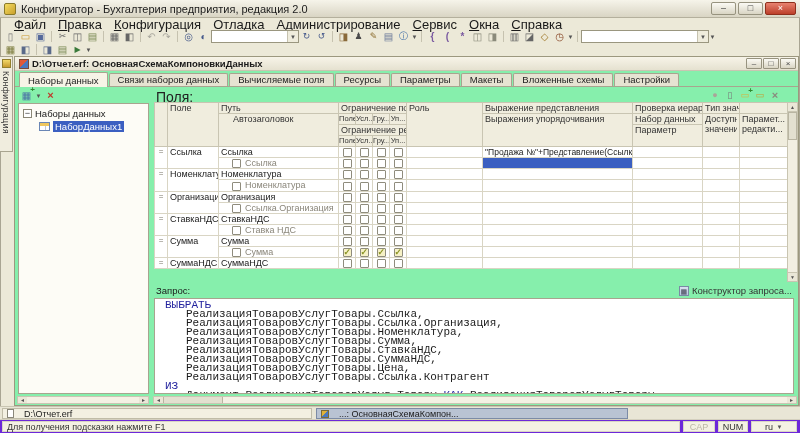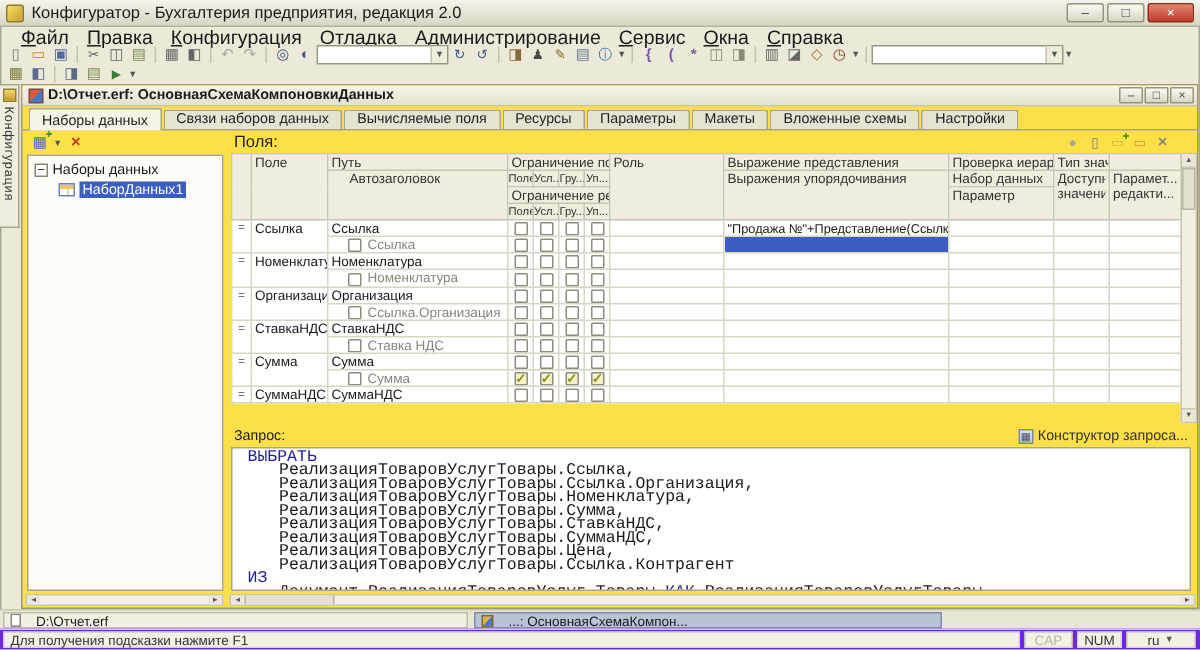--- a/index.html
+++ b/index.html
@@ -72,21 +72,21 @@
   .i-dbtable::before{content:"▤";color:#7a8a55}
   .i-exit::before{content:"▶";color:#3A7A3A;font-size:8px}
 
   
   .workspace { position:absolute; top:56px; left:0; right:0; height:350px; }
   .side-tab { position:absolute; left:0; top:0; width:13px; height:96px; border:1px solid #A8A48F;
               border-left:none; background:#F0EDDE; display:flex; flex-direction:column; align-items:center; padding-top:2px; }
   .side-tab .sicon { width:9px; height:9px; background:linear-gradient(#F2D868,#C79A2E); border:1px solid #937F2C; margin-bottom:3px; flex:none;}
   .side-tab .vtext { writing-mode:vertical-rl; font-size:8.5px; color:#333; letter-spacing:0.5px; }
 
-  .docwin { position:absolute; left:14px; top:0; width:785px; height:350px; border:1px solid #9C987F; background:#fde047; }
+  .docwin { position:absolute; left:14px; top:0; width:785px; height:350px; border:1px solid #9C987F; background:#86efac; }
   .doc-titlebar { height:14px; display:flex; align-items:center; padding:0 2px;
                   background:linear-gradient(#F7F4E8,#E5E1D0); border-bottom:1px solid #C9C5B2; }
   .doc-icon { width:10px; height:10px; margin:0 3px 0 2px; flex:none;
               background:linear-gradient(135deg,#E05A3A 50%,#4A78C0 50%); border:1px solid #7a4a3a; }
   .doc-title { font-size:9.5px; font-weight:bold; }
   .doc-btns { margin-left:auto; display:flex; gap:1px; }
   .dbtn { width:16px; height:11px; border:1px solid #97937F; border-radius:1px;
           background:linear-gradient(#FBFAF4,#DAD6C5); font-size:8px; line-height:9px; text-align:center; color:#444; }
 
   .doc-tabs { height:16px; border-bottom:1px solid #A8A48F; padding-left:4px; display:flex; align-items:flex-end; }
@@ -110,21 +110,21 @@
   .tree-child { padding-left:20px; }
   .node-icon { width:11px; height:9px; border:1px solid #6a86b5; margin-right:3px; flex:none;
                background: linear-gradient(#EFC75E,#EFC75E) 0 0/100% 3px no-repeat,
                            linear-gradient(#BFC8D8,#BFC8D8) 5px 0/1px 100% no-repeat, #fff; }
   .sel-label { background:#3B5FC1; color:#fff; padding:0 2px; }
 
   .splitter { position:absolute; left:134px; top:0; width:3px; bottom:0; }
 
   
   .fields { position:absolute; left:138px; top:0; right:0; bottom:0; }
-  .fields-head { position:absolute; top:1px; left:0; right:0; height:12px; font-size:11px; color:#222; }
+  .fields-head { position:absolute; top:1px; left:0; right:0; height:12px; font-size:14px; color:#222; }
   .fields-label { position:absolute; left:2px; top:0; }
   .fields-icons { position:absolute; right:16px; top:0; display:flex; gap:3px; }
   .fi { width:12px; height:12px; display:flex; align-items:center; justify-content:center; font-size:9px; position:relative; }
   .fi-sphere::before{content:"●";color:#A9A599;}
   .fi-add::before{content:"▯";color:#777;}
   .fi-addfolder::before{content:"▭";color:#D8B23A;}
   .fi-addfolder::after{content:"+";position:absolute;right:-2px;top:-3px;color:#2F8A2F;font-size:8px;font-weight:bold;}
   .fi-folder::before{content:"▭";color:#C79A2E;}
   .fi-del::before{content:"×";color:#8a8a7e;font-weight:bold;font-size:11px;}
 

